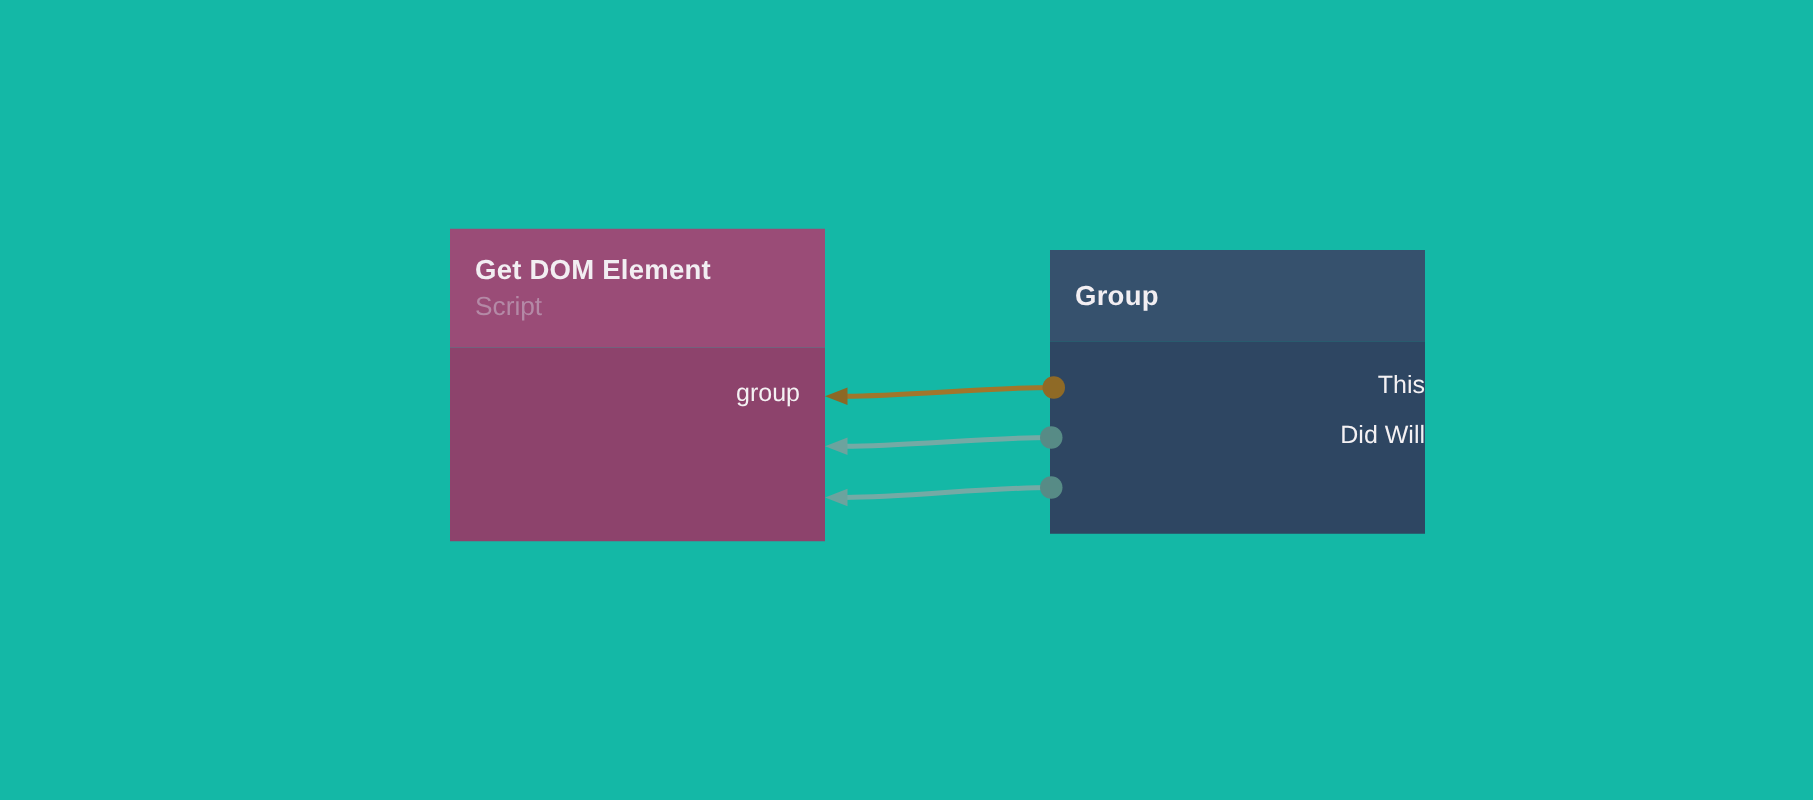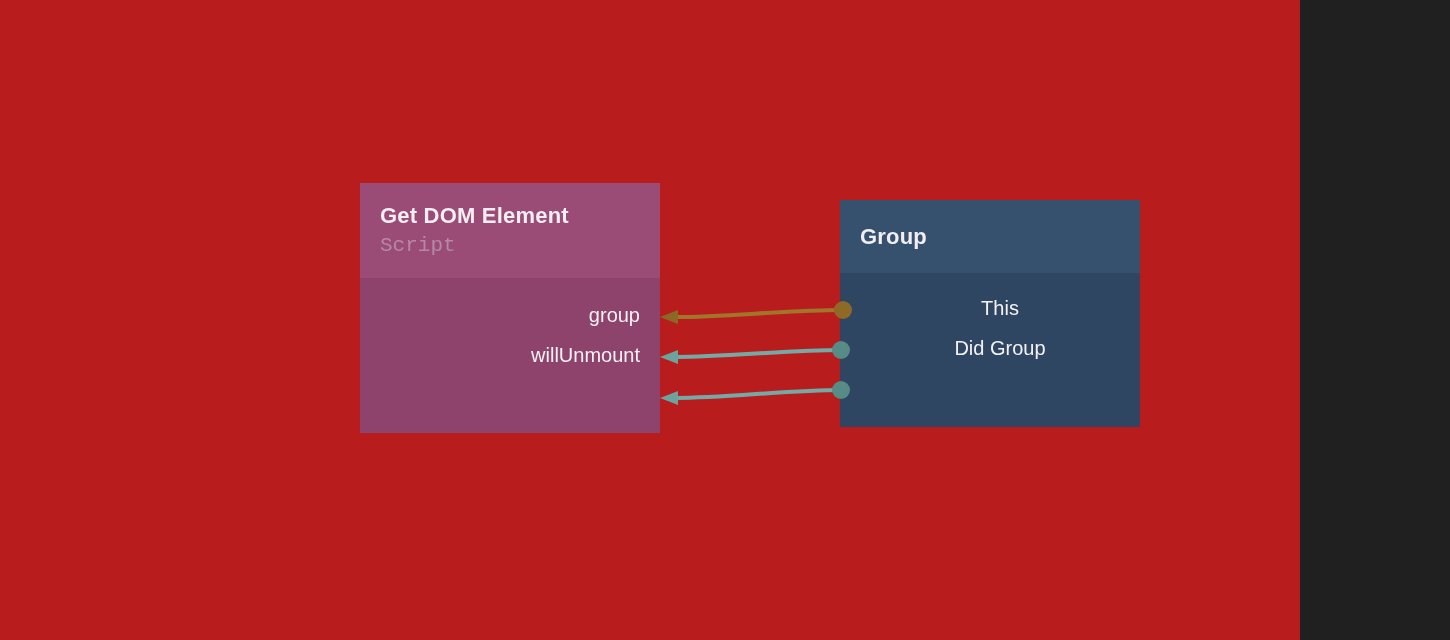--- a/index.html
+++ b/index.html
@@ -6,23 +6,23 @@
     margin: 0;
     padding: 0;
     width: 1450px;
     height: 640px;
     background: #202020;
     overflow: hidden;
     font-family: "Liberation Sans", "DejaVu Sans", sans-serif;
   }
   .canvas {
     position: relative;
-    width: 1300px;
+    width: 1450px;
     height: 640px;
-    background: #b91c1c;
+    background: #14b8a6;
   }
   .node {
     position: absolute;
     box-sizing: border-box;
   }
   .node-header {
     display: flex;
     flex-direction: column;
     justify-content: center;
     padding: 0 20px;
@@ -33,21 +33,20 @@
     font-weight: 600;
     line-height: 30px;
     color: #f2eef2;
     letter-spacing: 0.2px;
   }
   .node-subtitle {
     font-size: 21px;
     font-weight: 400;
     line-height: 30px;
     color: #b489a6;
-    font-family: Liberation Mono, monospace;
   }
   .node-body {
     box-sizing: border-box;
   }
   .port-row {
     height: 40px;
     display: flex;
     align-items: center;
     position: relative;
     font-size: 20px;
@@ -66,21 +65,21 @@
   .node-script .port-row    { justify-content: flex-end; padding-right: 20px; }
   
   .node-group {
     left: 840px;
     top: 200px;
     width: 300px;
     height: 227px;
   }
   .node-group .node-header { height: 73px; background: #36516d; }
   .node-group .node-body   { height: 154px; background: #2e4662; padding-top: 15px; }
-  .node-group .port-row    { justify-content: center; padding-left: 20px; }
+  .node-group .port-row    { justify-content: flex-end; padding-left: 20px; }
   
   .connections-layer {
     position: absolute;
     left: 0;
     top: 0;
     width: 1450px;
     height: 640px;
   }
   .connections-layer path {
     fill: none;
@@ -94,36 +93,33 @@
 
   <div class="node node-script">
     <div class="node-header">
       <div class="node-title">Get DOM Element</div>
       <div class="node-subtitle">Script</div>
     </div>
     <div class="node-body">
       <div class="port-row">
         <span>group</span>
       </div>
-      <div class="port-row">
-        <span>willUnmount</span>
-      </div>
     </div>
   </div>
 
   <div class="node node-group">
     <div class="node-header">
       <div class="node-title">Group</div>
     </div>
     <div class="node-body">
       <div class="port-row">
         <span>This</span>
       </div>
       <div class="port-row">
-        <span>Did Group</span>
+        <span>Did Will</span>
       </div>
     </div>
   </div>
 
   <svg class="connections-layer" width="1450" height="640" viewBox="0 0 1450 640" xmlns="http://www.w3.org/2000/svg">
 
     <path d="M 676 317 C 724 317 790 310 843 310" stroke="#a1762b"></path>
     <polygon points="660,317 678,310 678,324" fill="#8c6825"></polygon>
     <circle cx="843" cy="310" r="9" fill="#8f6a26"></circle>
 

